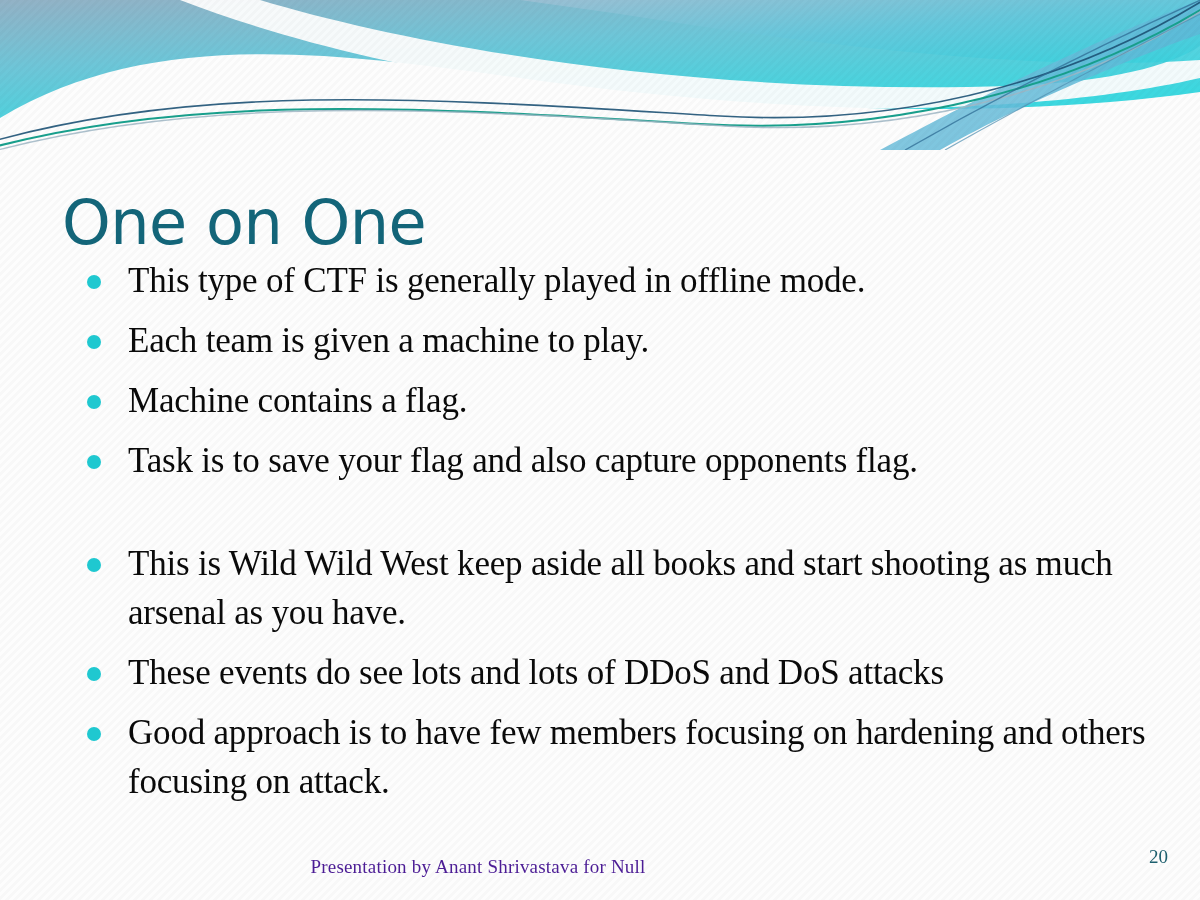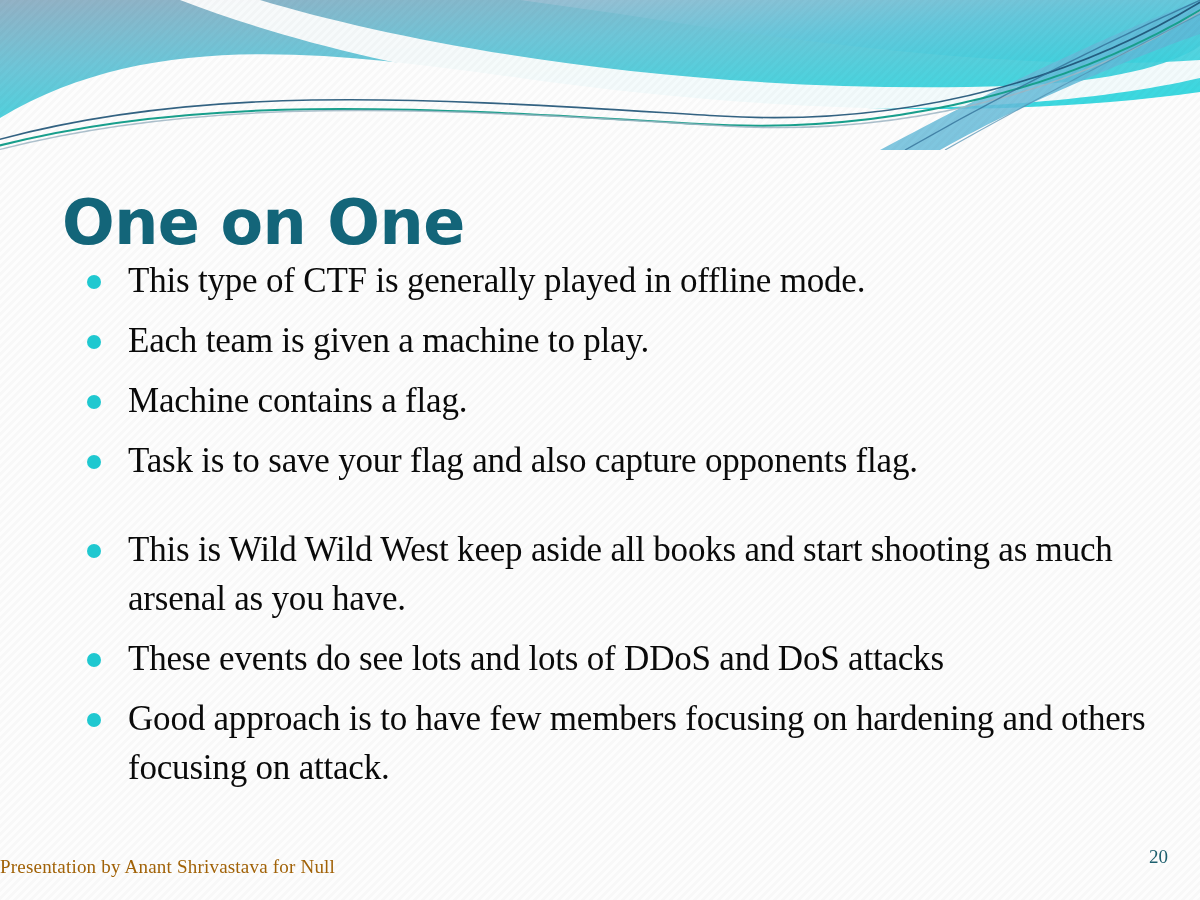--- a/index.html
+++ b/index.html
@@ -40,21 +40,21 @@
     z-index: 1;
   }
 
   .slide-title {
     position: absolute;
     left: 62px;
     top: 148px;
     z-index: 5;
     font-family: "DejaVu Sans", sans-serif;
     font-size: 62px;
-    font-weight: 700;
+    font-weight: 400;
     letter-spacing: -0.5px;
     color: #136579;
     line-height: 1.08;
     white-space: nowrap;
   }
 
   .body-list {
     position: absolute;
     left: 78px;
     top: 256px;
@@ -80,40 +80,40 @@
     position: absolute;
     left: 9px;
     top: 19px;
     width: 14px;
     height: 14px;
     border-radius: 50%;
     background: #1fc8d0;
   }
 
   .bullet-row.spacer-before {
-    margin-top: 40px;
+    margin-top: 54px;
     font-family: Liberation Serif, serif;
   }
 
   .blank-line {
     height: 0;
     margin: 0;
     padding: 0;
   }
 
   .footer {
     position: absolute;
     left: 0;
     bottom: 22px;
     width: 956px;
     z-index: 5;
-    text-align: left;
+    text-align: center;
     font-family: "Liberation Serif", serif;
     font-size: 19px;
-    color: #a16207;
+    color: #4c1d95;
     letter-spacing: 0.2px;
   }
 
   .page-number {
     position: absolute;
     right: 32px;
     bottom: 32px;
     z-index: 5;
     font-family: "Liberation Serif", serif;
     font-size: 19px;

